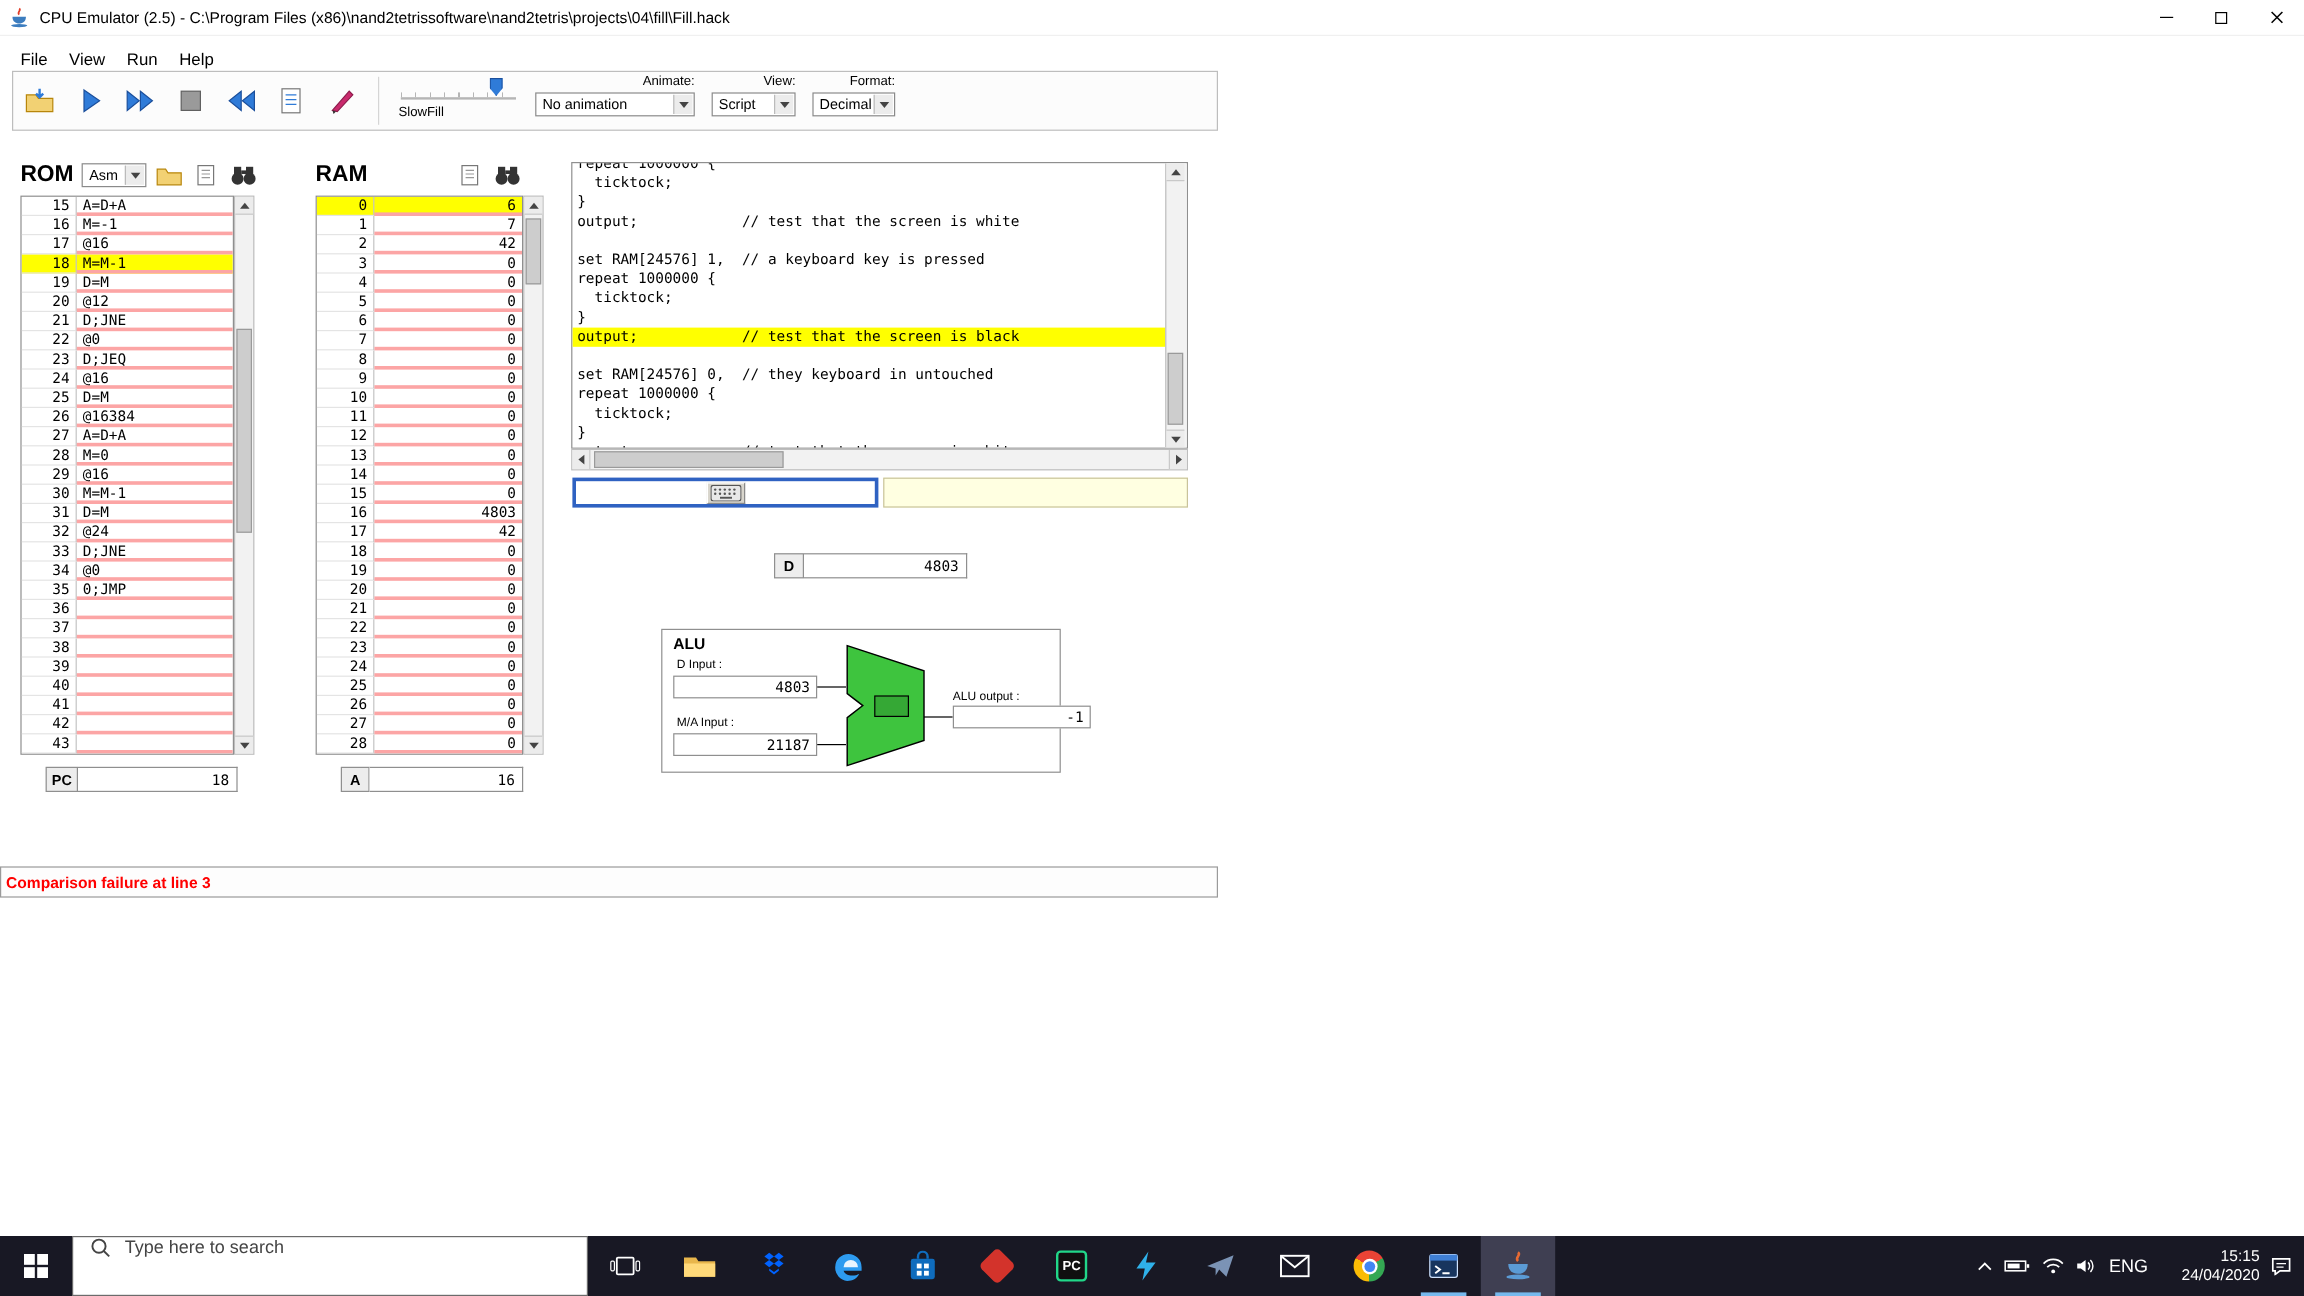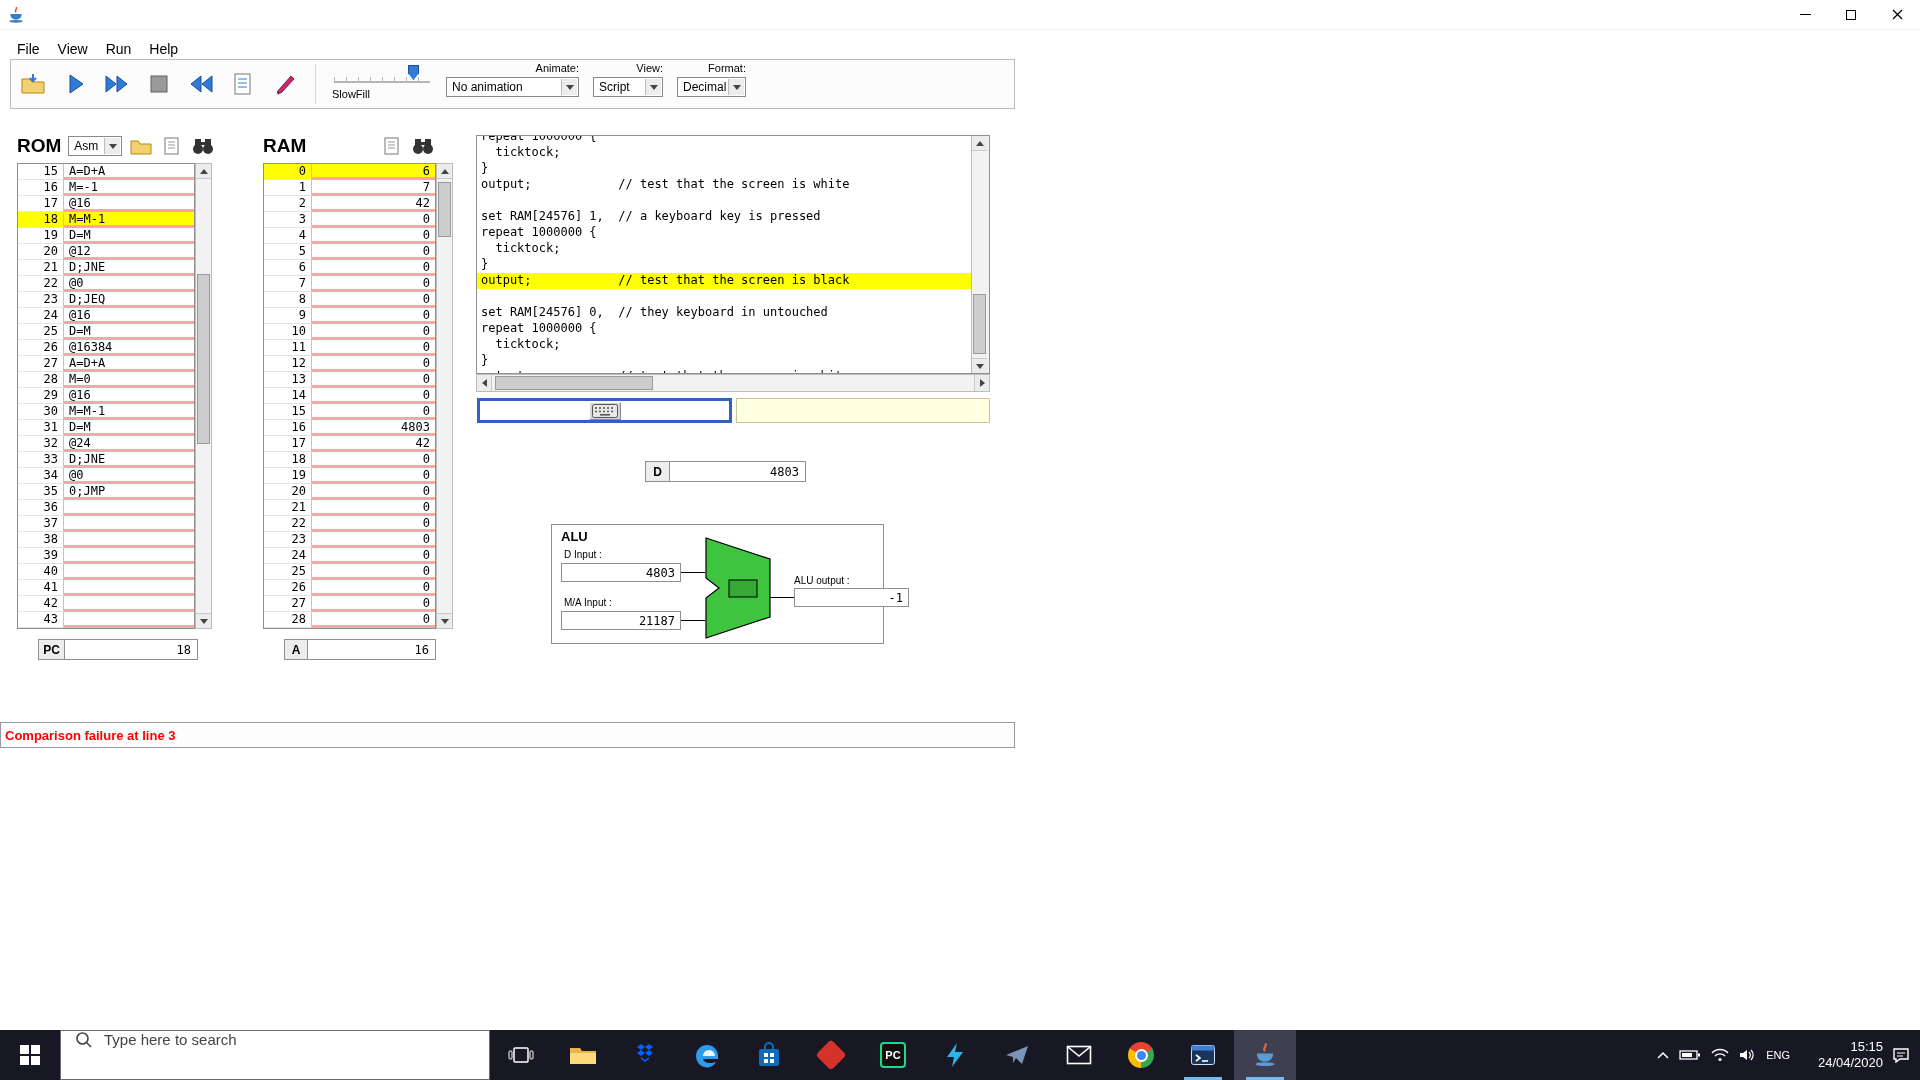--- a/index.html
+++ b/index.html
@@ -134,34 +134,35 @@
                    font-weight:bold; }
   .chrome-badge { width:26px; height:26px; border-radius:50%;
                   background:conic-gradient(from -60deg,#ea4335 0 120deg,#34a853 120deg 240deg,#fbbc05 240deg 360deg);
                   display:flex; align-items:center; justify-content:center; }
   .chrome-badge .ring { width:13px; height:13px; background:#fff; border-radius:50%;
                         display:flex; align-items:center; justify-content:center; }
   .chrome-badge .core { width:9px; height:9px; background:#4285f4; border-radius:50%; }
   .red-badge { width:22px; height:22px; background:#d3332b; transform:rotate(45deg); border-radius:4px; }
   .tray { margin-left:auto; display:flex; align-items:center; gap:9px; padding-right:10px; }
   .tray-item { display:flex; align-items:center; justify-content:center; }
-  .tray-text { font-size:11px; }
+  .tray-text { font-size:15px; }
   .clock { text-align:right; font-size:13px; line-height:16px; width:84px; }
 </style>
 </head>
 <body>
 
 <div>
 
   <div class="titlebar">
     <svg class="app-icon" viewBox="0 0 16 16">
       <path d="M8 1c2 1.5-2 2.5 0 4.5" stroke="#e23d28" stroke-width="1.3" fill="none"></path>
       <path d="M3 7h10c0 3.4-2.2 5-5 5S3 10.4 3 7z" fill="#3c7dbf"></path>
       <ellipse cx="8" cy="13.6" rx="6" ry="1.2" fill="#3c7dbf"></ellipse>
     </svg>
+    <div class="title-text">CPU Emulator (2.5) - C:\Program Files (x86)\nand2tetrissoftware\nand2tetris\projects\04\fill\Fill.hack</div>
     <div class="win-controls">
       <div class="win-btn">
           <div class="glyph-min"></div>
         </div>
       <div class="win-btn">
           <div class="glyph-max"></div>
         </div>
       <div class="win-btn">
         <svg width="11" height="11">
           <line x1="1" y1="1" x2="10" y2="10" stroke="#000" stroke-width="1.3"></line>

